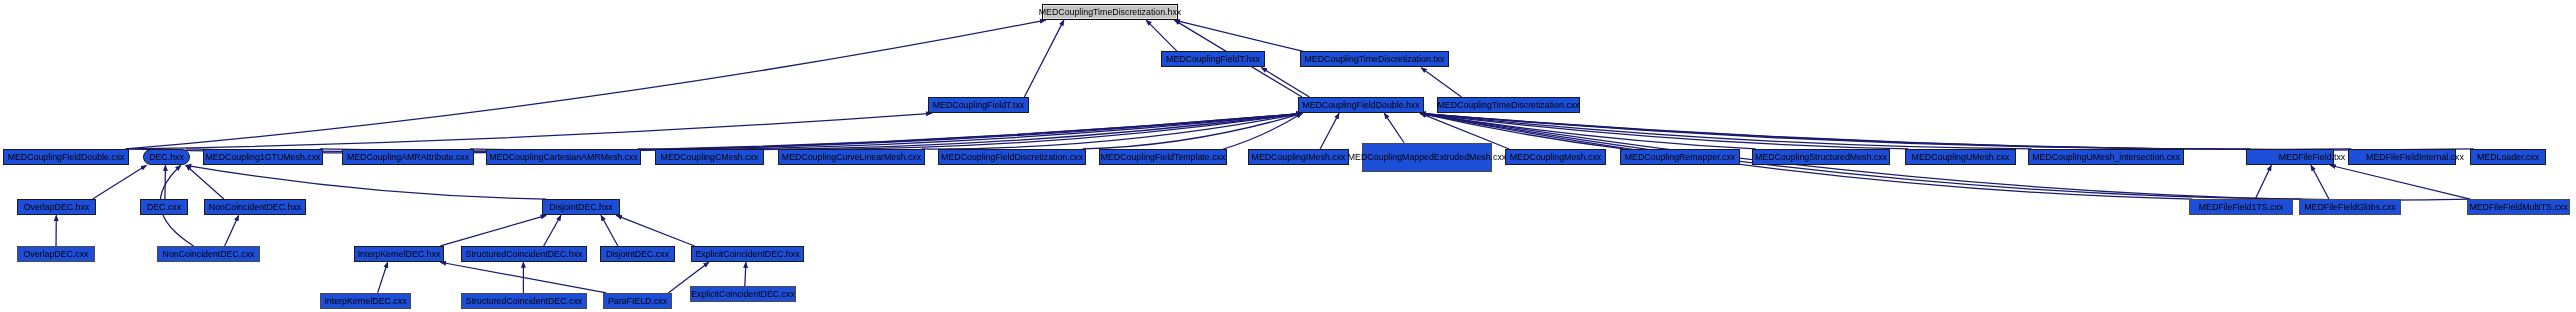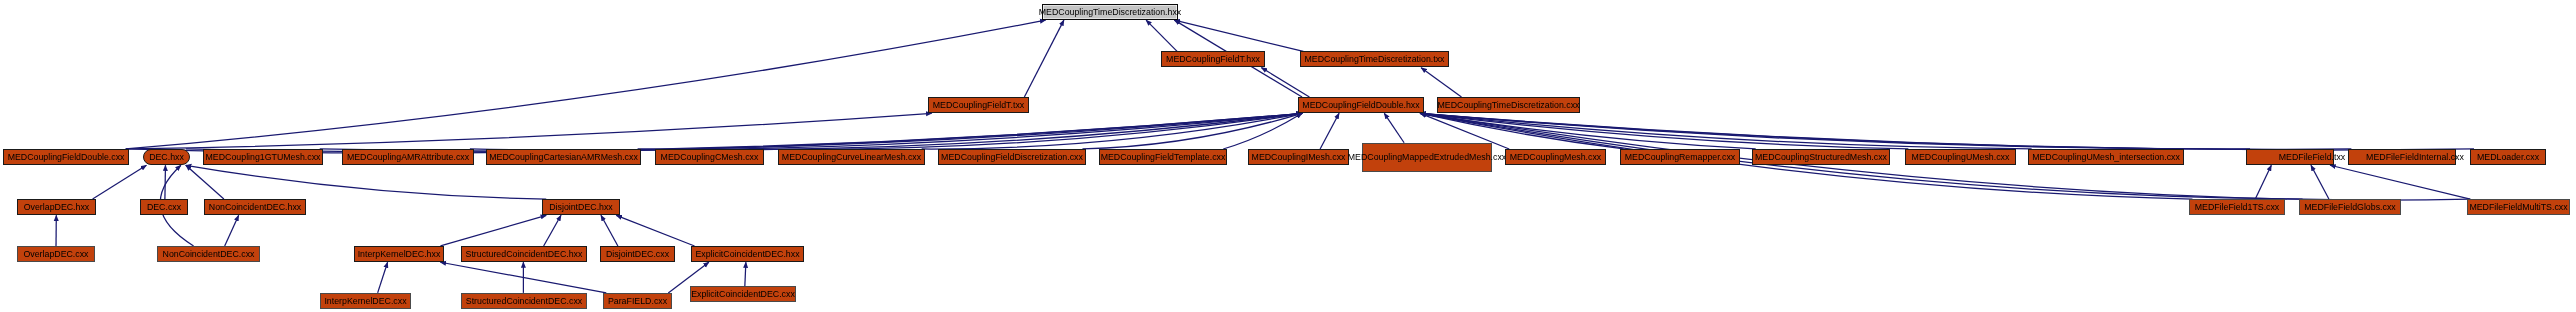--- a/index.html
+++ b/index.html
@@ -9,21 +9,21 @@
     background:#ffffff;
     font-family:"Liberation Sans", sans-serif;
     overflow:hidden;
   }
   #edge-layer{position:absolute;left:0;top:0;width:2576px;height:313px;z-index:1;}
   .node{
     position:absolute;
     box-sizing:border-box;
     display:flex;align-items:center;justify-content:center;
     text-align:center;
-    background:#c2410c;
+    background:#1d4ed8;
     border:0.6px solid #1a1a1a;
     color:#000000;
     font-size:8.8px;
     line-height:1.15;
     white-space:nowrap;
     z-index:2;
     cursor:pointer;
   }
   .node.thick{border:1.3px solid #4a4a4a;}
   .node.root{
@@ -122,21 +122,21 @@
       <div class="node" title="MEDCouplingStructuredMesh.cxx" style="left: 1752px; top: 149px; width: 138px; height: 16.3px;">MEDCouplingStructuredMesh.cxx</div>
       <div class="node" title="MEDCouplingUMesh.cxx" style="left: 1905px; top: 149px; width: 111px; height: 16.3px;">MEDCouplingUMesh.cxx</div>
       <div class="node" title="MEDCouplingUMesh_intersection.cxx" style="left: 2028px; top: 149px; width: 156px; height: 16.3px;">MEDCouplingUMesh_intersection.cxx</div>
       <div class="node" title="MEDFileField.txx" style="left: 2246px; top: 149px; width: 88px; height: 16.3px; padding-left: 44px;">MEDFileField.txx</div>
       <div class="node" title="MEDFileFieldInternal.cxx" style="left: 2348px; top: 149px; width: 108px; height: 16.3px; padding-left: 26px;">MEDFileFieldInternal.cxx</div>
       <div class="node" title="MEDLoader.cxx" style="left: 2470px; top: 149px; width: 76px; height: 16.3px;">MEDLoader.cxx</div>
       <div class="node" title="OverlapDEC.hxx" style="left: 17px; top: 199px; width: 79px; height: 16.3px;">OverlapDEC.hxx</div>
       <div class="node" title="DEC.cxx" style="left: 140px; top: 199px; width: 48px; height: 16.3px;">DEC.cxx</div>
       <div class="node" title="NonCoincidentDEC.hxx" style="left: 204px; top: 199px; width: 102px; height: 16.3px;">NonCoincidentDEC.hxx</div>
       <div class="node" title="DisjointDEC.hxx" style="left: 542px; top: 199px; width: 78px; height: 16.3px;">DisjointDEC.hxx</div>
-      <div class="node thick" title="MEDFileField1TS.cxx" style="left: 2189px; top: 199px; width: 96px; height: 16.3px; text-align: center;">MEDFileField1TS.cxx</div>
+      <div class="node thick" title="MEDFileField1TS.cxx" style="left: 2189px; top: 199px; width: 104px; height: 16.3px; text-align: center;">MEDFileField1TS.cxx</div>
       <div class="node thick" title="MEDFileFieldGlobs.cxx" style="left: 2299px; top: 199px; width: 102px; height: 16.3px;">MEDFileFieldGlobs.cxx</div>
       <div class="node thick" title="MEDFileFieldMultiTS.cxx" style="left: 2467px; top: 199px; width: 103px; height: 16.3px;">MEDFileFieldMultiTS.cxx</div>
       <div class="node thick" title="OverlapDEC.cxx" style="left: 17px; top: 246px; width: 78px; height: 16.3px;">OverlapDEC.cxx</div>
       <div class="node thick" title="NonCoincidentDEC.cxx" style="left: 157px; top: 246px; width: 103px; height: 16.3px;">NonCoincidentDEC.cxx</div>
       <div class="node" title="InterpKernelDEC.hxx" style="left: 354px; top: 246px; width: 90px; height: 16.3px;">InterpKernelDEC.hxx</div>
       <div class="node" title="StructuredCoincidentDEC.hxx" style="left: 461px; top: 246px; width: 126px; height: 16.3px;">StructuredCoincidentDEC.hxx</div>
       <div class="node" title="DisjointDEC.cxx" style="left: 600px; top: 246px; width: 75px; height: 16.3px;">DisjointDEC.cxx</div>
       <div class="node" title="ExplicitCoincidentDEC.hxx" style="left: 691px; top: 246px; width: 113px; height: 16.3px;">ExplicitCoincidentDEC.hxx</div>
       <div class="node thick" title="InterpKernelDEC.cxx" style="left: 320px; top: 293px; width: 91px; height: 16.3px;">InterpKernelDEC.cxx</div>
       <div class="node thick" title="StructuredCoincidentDEC.cxx" style="left: 461px; top: 293px; width: 126px; height: 16.3px;">StructuredCoincidentDEC.cxx</div>

